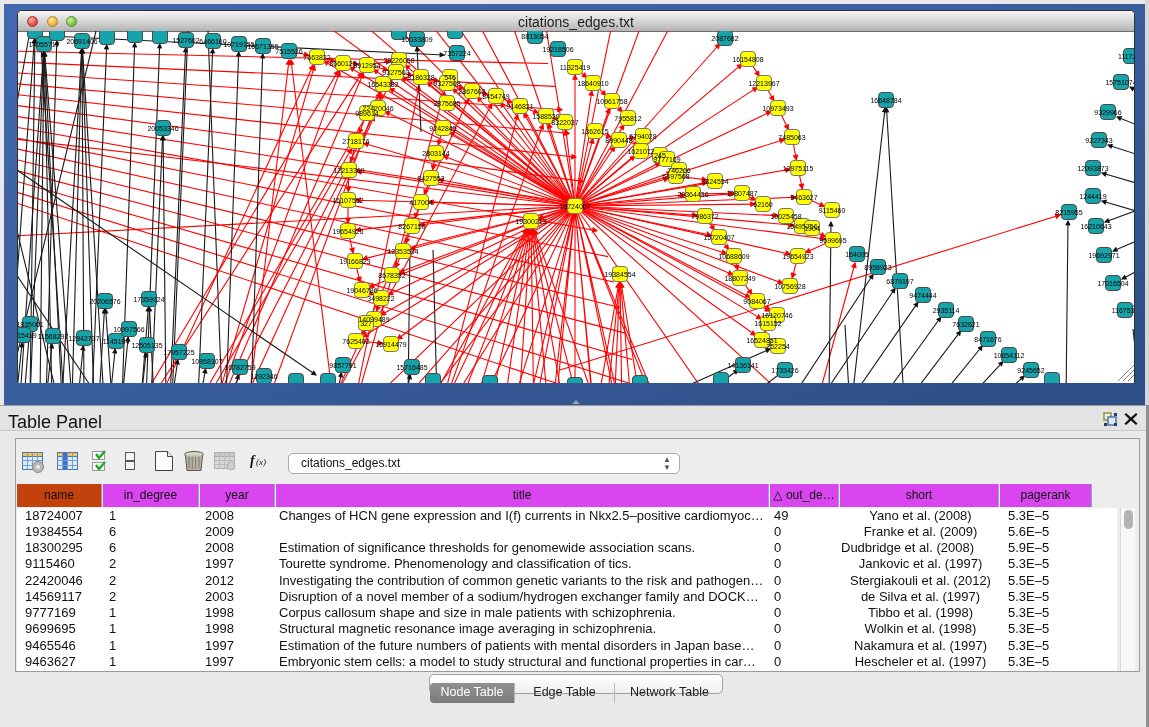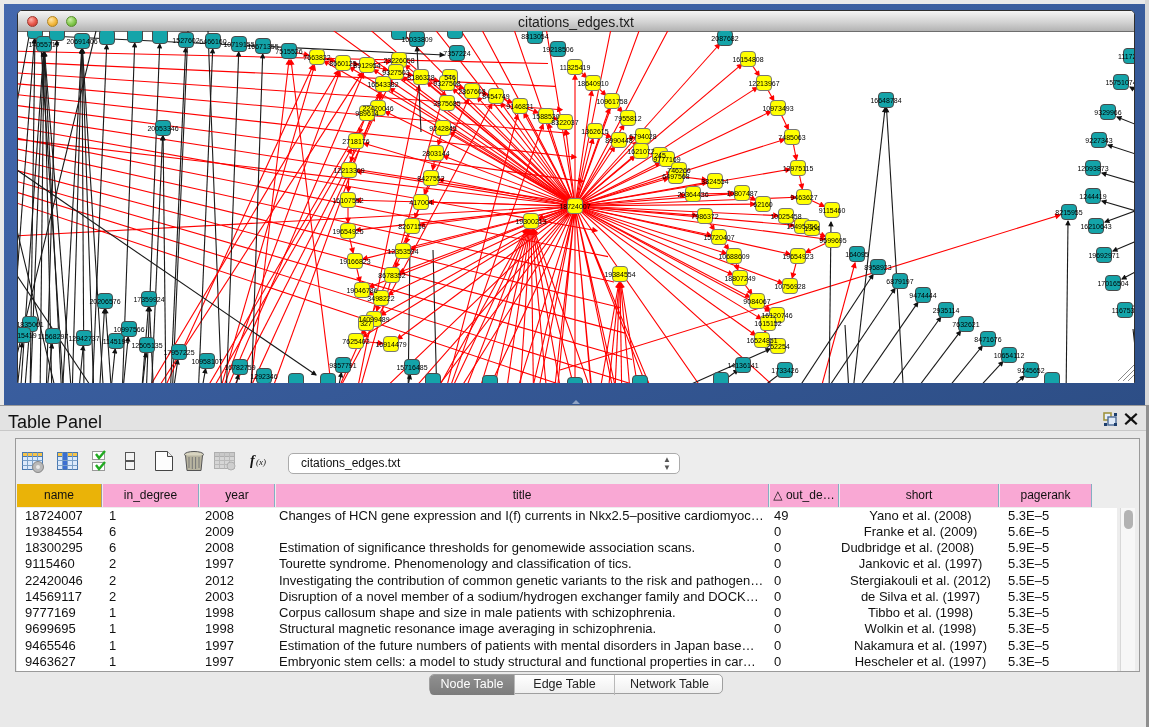--- a/index.html
+++ b/index.html
@@ -13,29 +13,29 @@
 #canvas{position:absolute;left:0;top:21px;width:1116px;height:351px;background:#fff;overflow:hidden}
 .tri{position:absolute;left:572px;top:400px;width:0;height:0;border-left:4px solid transparent;border-right:4px solid transparent;border-bottom:4px solid #8fa3c4}
 #panel{position:absolute;left:0;top:405px;width:1149px;height:322px;background:#e9e9e9}
 #phead{position:absolute;left:0;top:0;width:100%;height:26px;background:#e3e3e3;border-top:1px solid #9a9a9a;border-bottom:1px solid #c8c8c8}
 #phead .t{position:absolute;left:8px;top:6px;font-size:18px;color:#111}
 #pbox{position:absolute;left:15px;top:33px;width:1125px;height:234px;border:1px solid #9a9a9a;background:#ededed}
 #toolbar{position:absolute;left:0;top:0;width:100%;height:45px}
 #combo{position:absolute;left:272px;top:14px;width:392px;height:21px;background:#fff;border:1px solid #ababab;border-radius:5px;font-size:12px;color:#111;line-height:19px;padding-left:12px}
 #combo .arr{position:absolute;right:8px;top:2px;font-size:8px;color:#555;line-height:8px;text-align:center}
 #thead{position:absolute;left:1px;top:44px;height:23px;border-top:1px solid #8a8a8a;border-bottom:1px solid #8a8a8a;font-size:12px;color:#111}
-#thead .h{position:absolute;top:0;height:23px;background:#f9a8d4;border-right:1px solid #85aec2;text-align:center;line-height:23px}
+#thead .h{position:absolute;top:0;height:23px;background:#d946ef;border-right:1px solid #85aec2;text-align:center;line-height:23px}
 #tbody{position:absolute;left:1px;top:69px;width:1100px;height:163px;background:#fff;overflow:hidden}
 .row{position:absolute;left:0;width:1100px;height:16px;font-size:13px;line-height:16px;color:#111}
 .row span{position:absolute;top:0;white-space:nowrap}
 .ell{overflow:hidden}
 #vscroll{position:absolute;left:1104px;top:69px;width:15px;height:163px;background:#f7f7f7;border-left:1px solid #d8d8d8}
 #vthumb{position:absolute;left:3px;top:2px;width:9px;height:19px;background:#b3b3b3;border-radius:5px}
 #tabs{position:absolute;left:429px;top:269px;width:294px;height:20px;border:1px solid #9f9f9f;border-radius:5px;background:linear-gradient(#ffffff,#efefef);font-size:12.5px;color:#222}
-#tabs .seg{position:absolute;top:0;height:20px;text-align:center;line-height:19px}
+#tabs .seg{position:absolute;top:8px;height:20px;text-align:center;line-height:19px}
 #tabs .sel{background:linear-gradient(#909090,#7b7b7b);color:#fff;border-radius:4px 0 0 4px}
 #status{position:absolute;left:0;top:298px;width:1149px;height:24px}
 #mem{position:absolute;right:36px;top:10px;font-size:9.5px;color:#222}
 #dot{position:absolute;right:16px;top:8px;width:11px;height:11px;border-radius:50%;background:#2fc32f;border:1px solid #3a3a3a}
 svg text{paint-order:stroke}
 </style></head>
 <body>
 <div id="desk"></div>
 <div id="rstrip"></div>
 <div id="rstrip2"></div>
@@ -628,21 +628,21 @@
             <circle cx="17" cy="14" r="4" fill="#c4c4c4" stroke="#999"></circle>
           </g>
 <g transform="translate(228,3)">
             <text x="0" y="12" font-size="14" font-style="italic" font-weight="bold" font-family="Liberation Serif,serif" fill="#111">f</text>
             <text x="6" y="12" font-size="9" font-style="italic" font-family="Liberation Serif,serif" fill="#111">(x)</text>
           </g>
 </svg>
       <div id="combo">citations_edges.txt<span class="arr">▲<br>▼</span></div>
     </div>
     <div id="thead">
-      <div class="h" style="left:0;width:85px;background:#eab308;border-right:1px solid #9a9a9a">name</div>
+      <div class="h" style="left:0;width:85px;background:#c2410c;border-right:1px solid #9a9a9a">name</div>
       <div class="h" style="left:86px;width:96px">in_degree</div>
       <div class="h" style="left:183px;width:75px">year</div>
       <div class="h" style="left:259px;width:493px">title</div>
       <div class="h" style="left:753px;width:69px">△ out_de…</div>
       <div class="h" style="left:823px;width:159px">short</div>
       <div class="h" style="left:983px;width:92px">pagerank</div>
     </div>
     <div id="tbody">
 <div class="row" style="top:-0.5px">
           <span style="left:8px">18724007</span>

